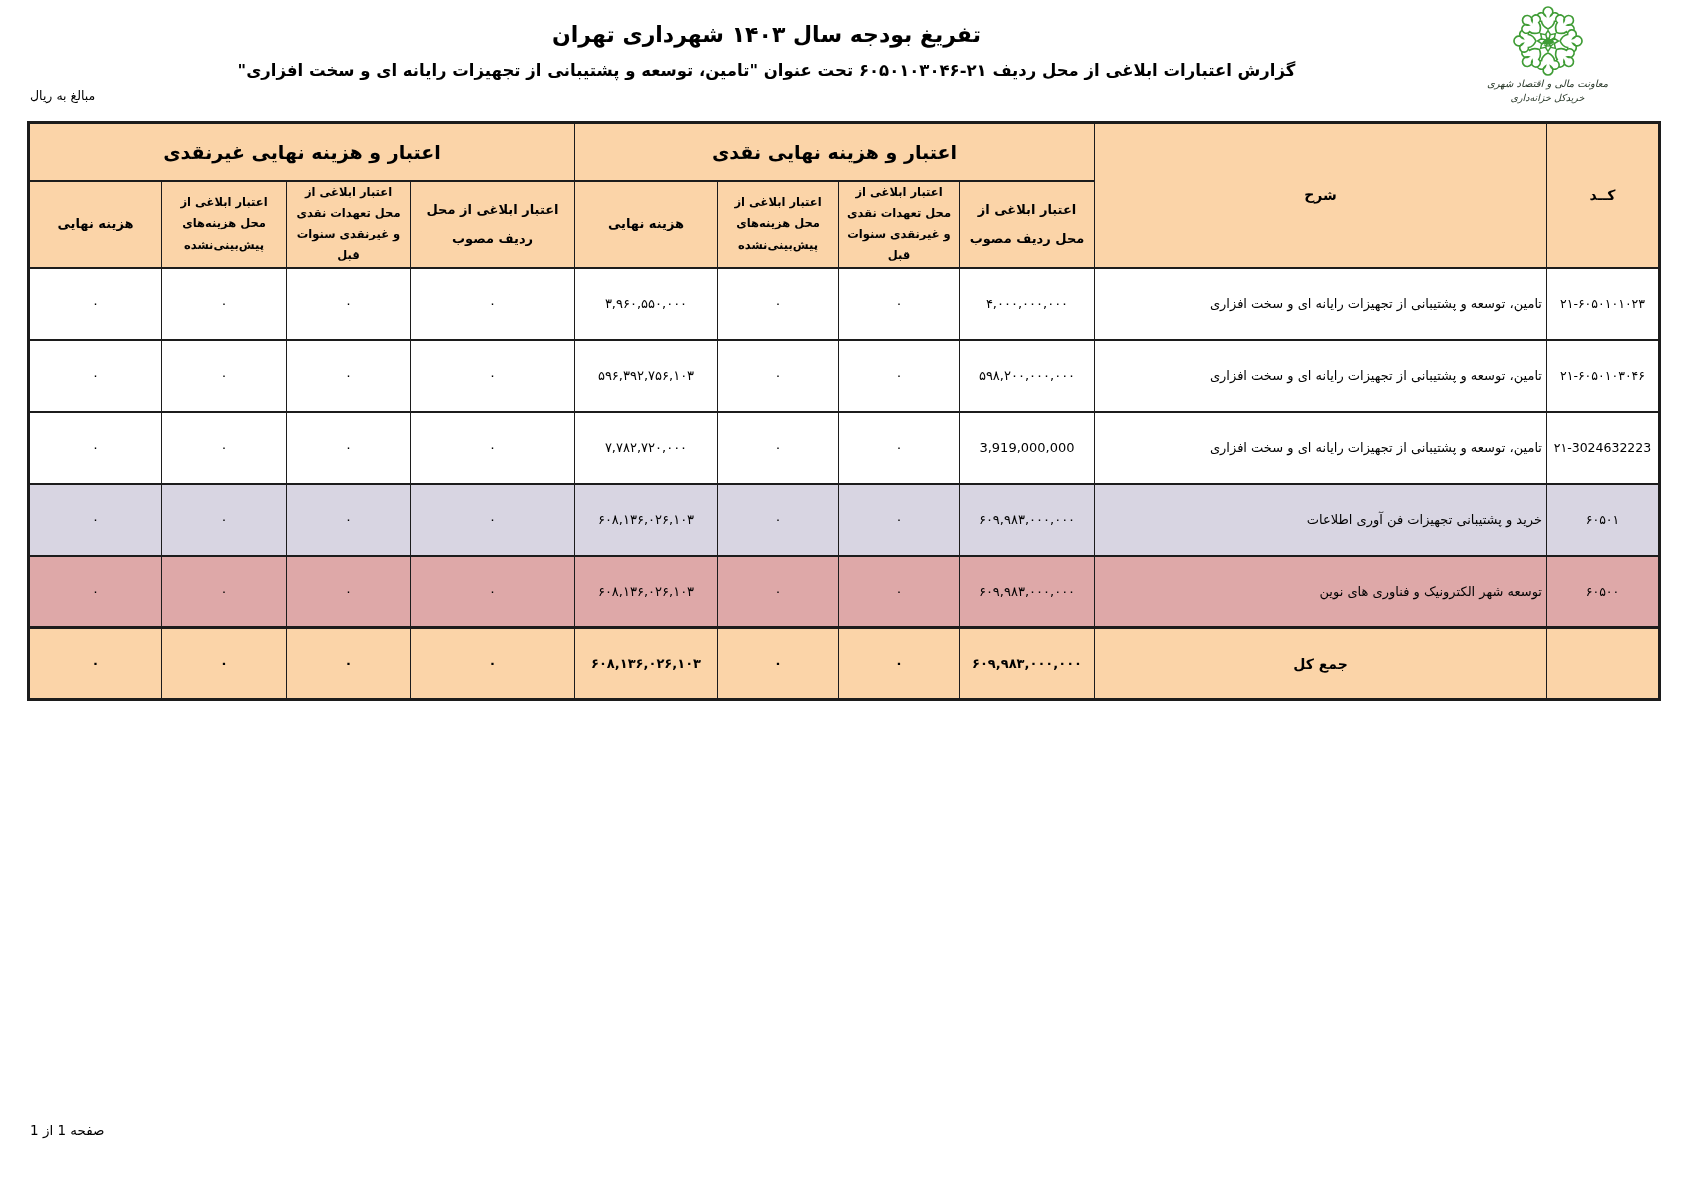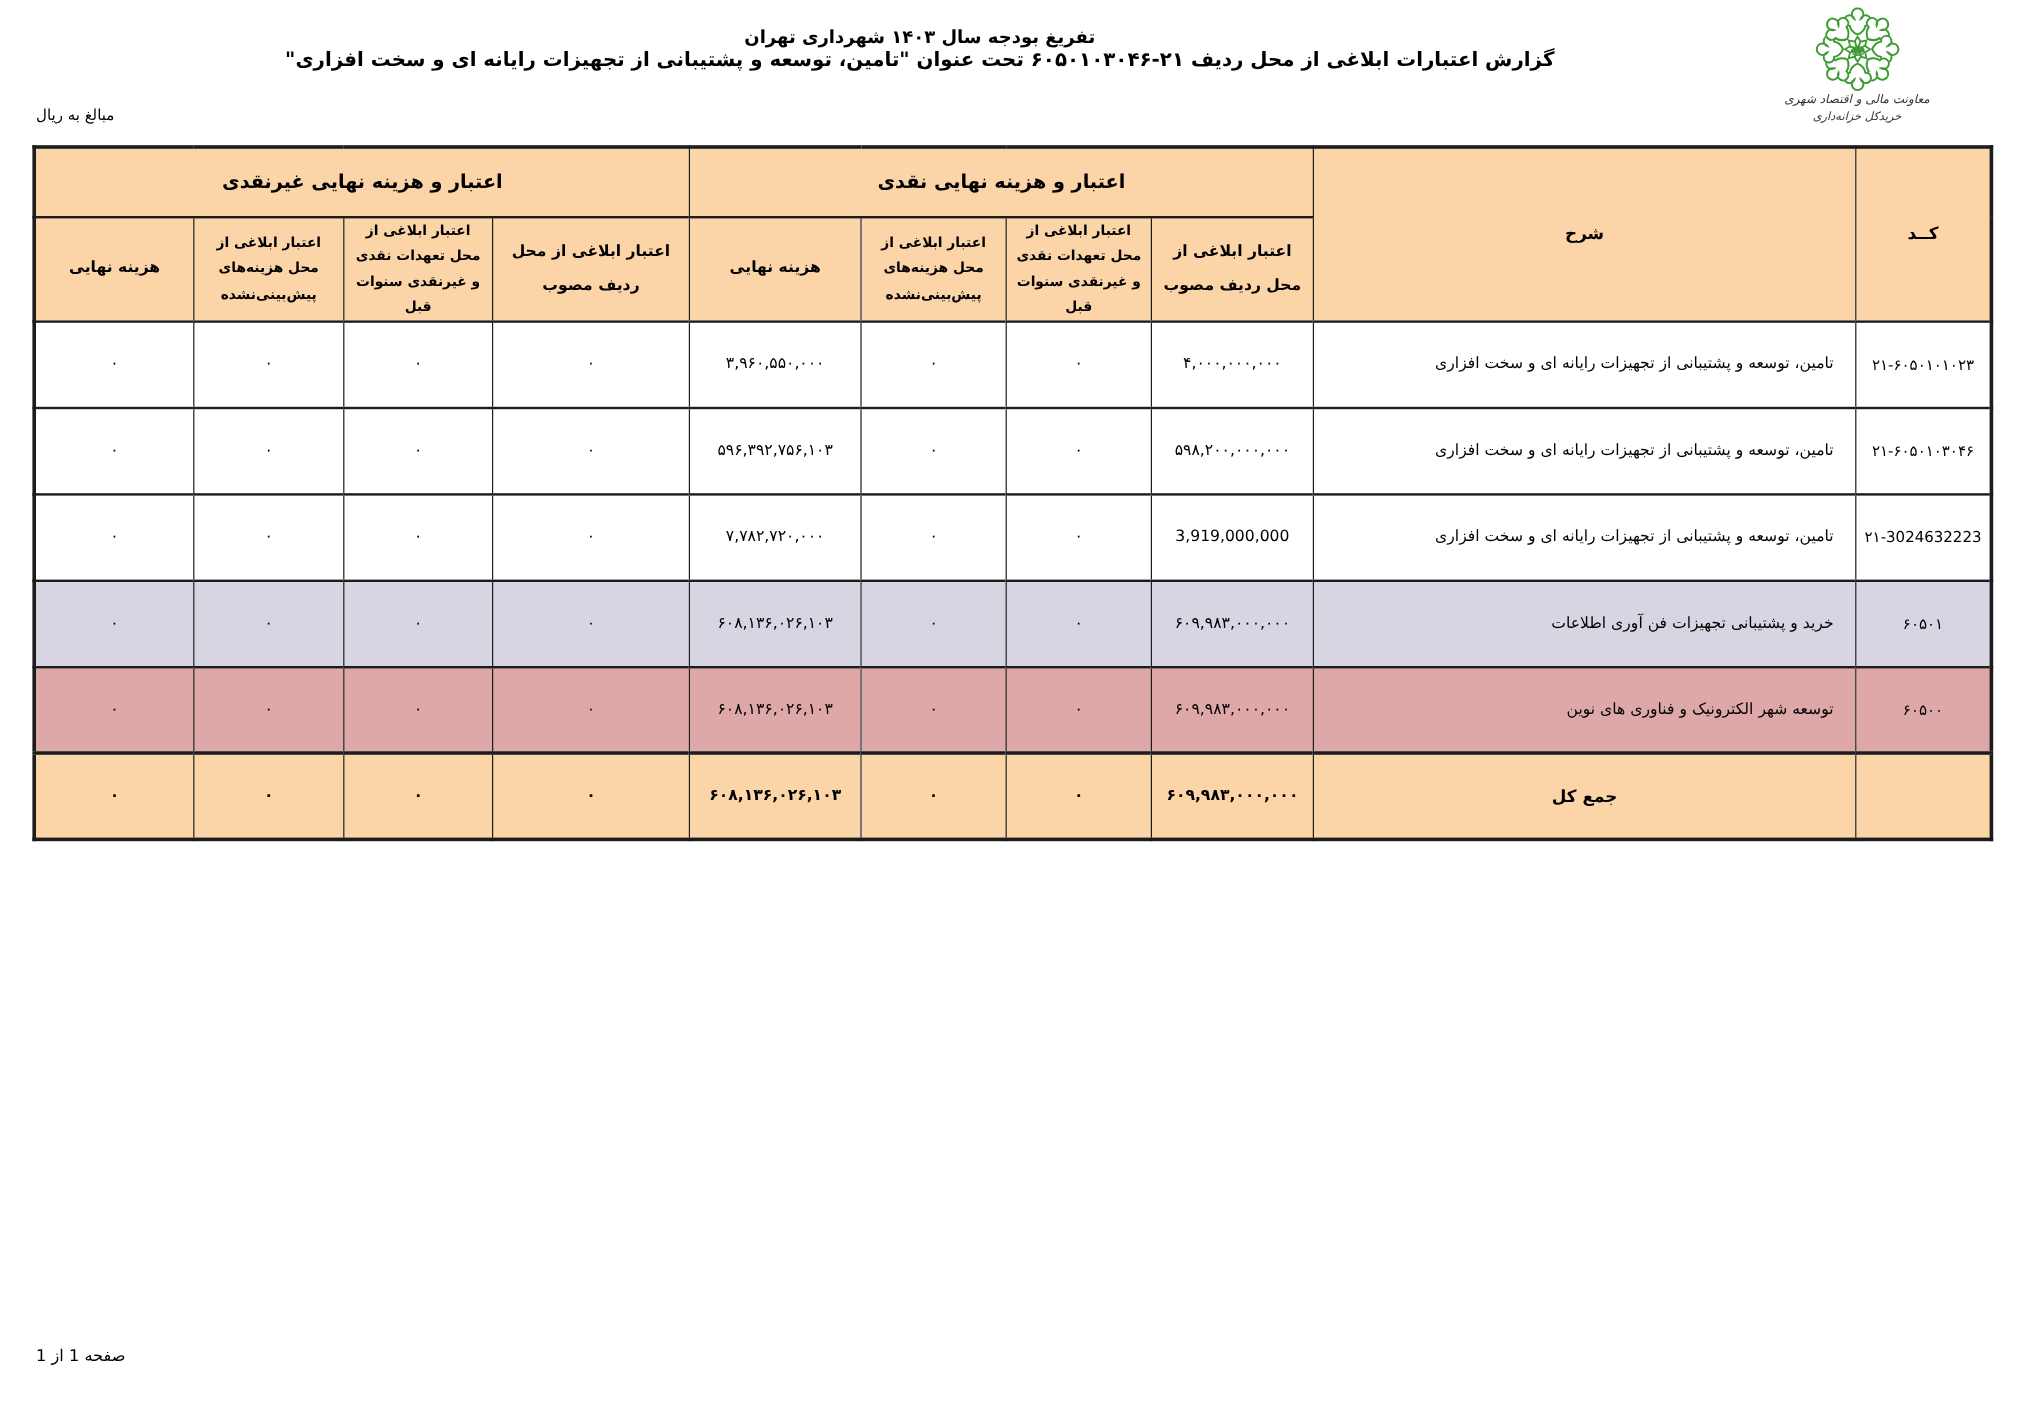--- a/index.html
+++ b/index.html
@@ -12,21 +12,21 @@
     color:#000;
   }
 
   
   .titles {
     padding-top:22px;
     padding-left:0;
     padding-right:150px;   
     text-align:center;
   }
-  .title-line1 { font-size:15px; font-weight:bold; }
+  .title-line1 { font-size:22px; font-weight:bold; margin-bottom:14px; }
   .title-line2 { font-size:16.5px; font-weight:bold; }
 
   .logo-box {
     position:absolute;
     top:6px;
     right:48px;
     width:175px;
     text-align:center;
     font-style:italic;
   }
@@ -64,28 +64,28 @@
     vertical-align:middle;
     overflow:hidden;
   }
   .report thead th { background:var(--orange); font-weight:bold; }
   tr.h-group { height:58px; }
   tr.h-sub   { height:87px; }
   .report tbody tr { height:72px; }
 
   th.th-code  { font-size:14px; letter-spacing:1px;margin-top:24px; }
   th.th-desc  { font-size:14px; }
-  th.th-group { font-size:16px; }
+  th.th-group { font-size:19px; }
   th.sub-lg   { font-size:13px;   line-height:2.25; padding:0 4px; }
   th.sub-sm   { font-size:11.5px; line-height:1.85; padding:0 5px; }
 
   td { background:#ffffff; }
   td.num  { font-size:13px;   text-align:center; }
   td.code { font-size:12.5px; text-align:center; }
-  td.desc { font-size:13px;   text-align:right; padding:0 18px; }
+  td.desc { font-size:13px;   text-align:right; padding:0 4px; }
 
   tr.bg-lav  td { background:var(--lav); }
   tr.bg-rose td { background:var(--rose); }
   tr.total   td { background:var(--orange); font-weight:bold; border-top-width:3.5px; }
   tr.total   td.desc { text-align:center; padding:0; font-size:14px; }
 
   .page-footer {
     position:absolute;
     left:30px;
     top:1122px;

